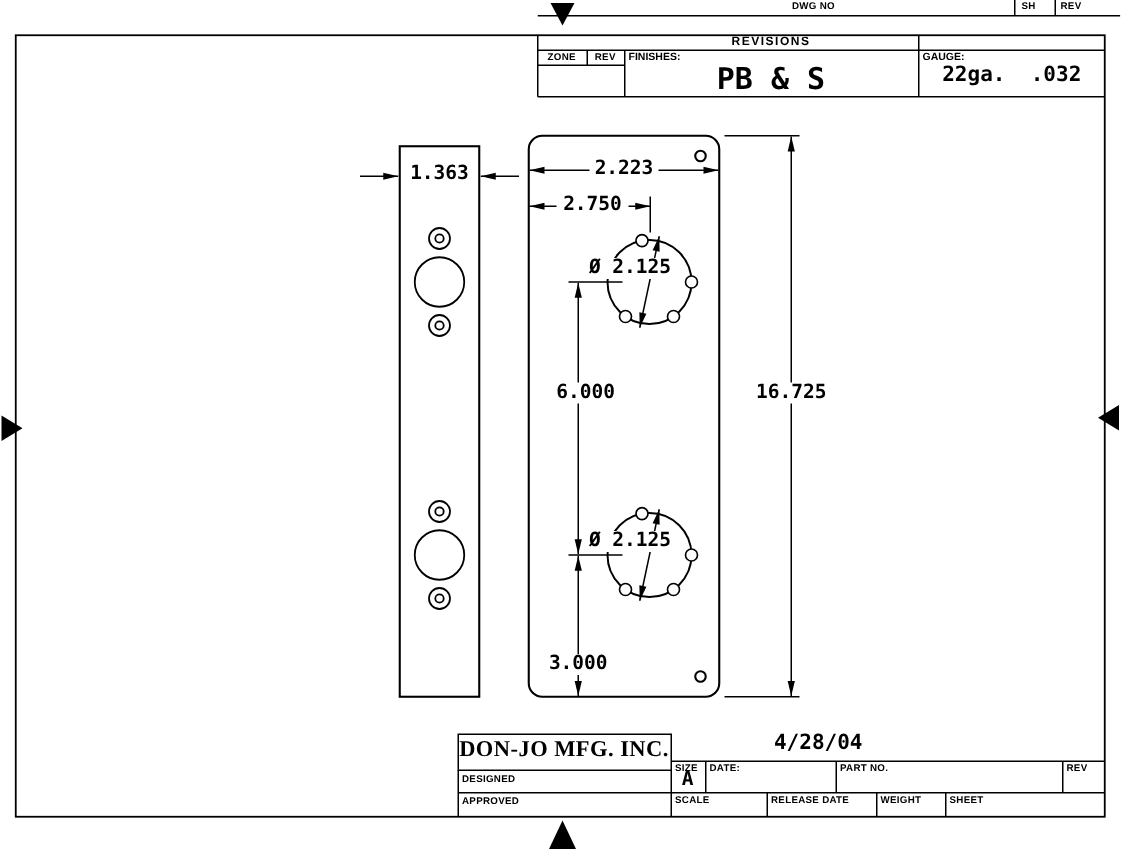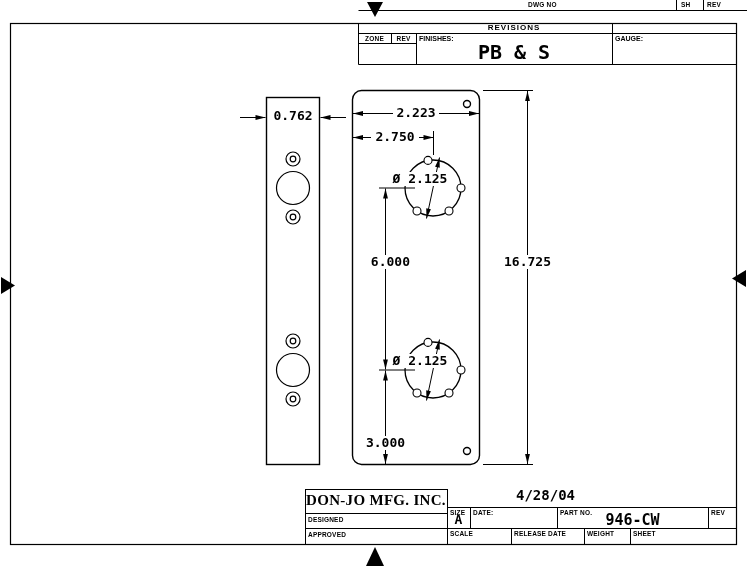--- a/index.html
+++ b/index.html
@@ -134,40 +134,40 @@
   <div class="t lab" style="left:528px;top:1px;">DWG NO</div>
   <div class="t lab" style="left:681px;top:1px;">SH</div>
   <div class="t lab" style="left:707px;top:1px;">REV</div>
 
   <div class="t ctr" style="left:416px;top:24px;width:196px;font-size:8px;letter-spacing:1px;">REVISIONS</div>
   <div class="t ctr lab" style="left:358px;top:35px;width:33px;">ZONE</div>
   <div class="t ctr lab" style="left:391px;top:35px;width:25px;">REV</div>
   <div class="t" style="left:419px;top:35px;font-size:7px;">FINISHES:</div>
   <div class="t ctr cad" style="left:416px;top:41px;width:196px;font-size:20px;">PB &amp; S</div>
   <div class="t" style="left:615px;top:35px;font-size:7px;">GAUGE:</div>
+  <div class="t ctr cad pre" style="left:612px;top:43px;width:125px;font-size:14px;">22ga.  .032</div>
 
-  <div class="t dim" style="left:269px;top:109px;width:48px;">0.762</div>
+  <div class="t dim" style="left:269px;top:109px;width:48px;">1.363</div>
   <div class="t dim" style="left:393px;top:106px;width:46px;">2.223</div>
   <div class="t dim" style="left:371px;top:130px;width:48px;">2.750</div>
   <div class="t dim" style="left:391px;top:172px;width:58px;">Ø 2.125</div>
   <div class="t dim" style="left:361px;top:255px;width:49px;text-align:right;">6.000</div>
   <div class="t dim" style="left:391px;top:354px;width:58px;">Ø 2.125</div>
   <div class="t dim" style="left:361px;top:400px;width:49px;margin-top:36px;">3.000</div>
   <div class="t dim" style="left:499px;top:255px;width:57px;">16.725</div>
 
   <div class="t ctr serif" style="left:305px;top:492px;width:142px;font-size:15px;letter-spacing:.3px;text-align:center;">DON-JO MFG. INC.</div>
   <div class="t lab" style="left:308px;top:516px;">DESIGNED</div>
   <div class="t lab" style="left:308px;top:531px;">APPROVED</div>
 
   <div class="t lab" style="left:450px;top:509px;">SIZE</div>
   <div class="t ctr cad" style="left:447px;top:513px;width:23px;font-size:13px;">A</div>
   <div class="t lab" style="left:473px;top:509px;">DATE:</div>
   <div class="t ctr cad" style="left:470px;top:488px;width:87px;font-size:14px;margin-left:32px;">4/28/04</div>
   <div class="t lab" style="left:560px;top:509px;">PART NO.</div>
-  <div class="t ctr cad" style="left:557px;top:512px;width:151px;font-size:15px;">946-CW</div>
   <div class="t lab" style="left:711px;top:509px;">REV</div>
 
   <div class="t lab" style="left:450px;top:530px;">SCALE</div>
   <div class="t lab" style="left:514px;top:530px;">RELEASE DATE</div>
   <div class="t lab" style="left:587px;top:530px;">WEIGHT</div>
   <div class="t lab" style="left:633px;top:530px;">SHEET</div>
 
 </div>
 
 </body></html>

